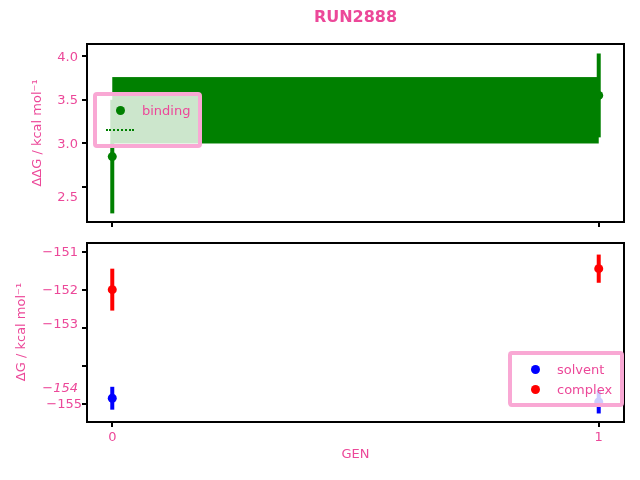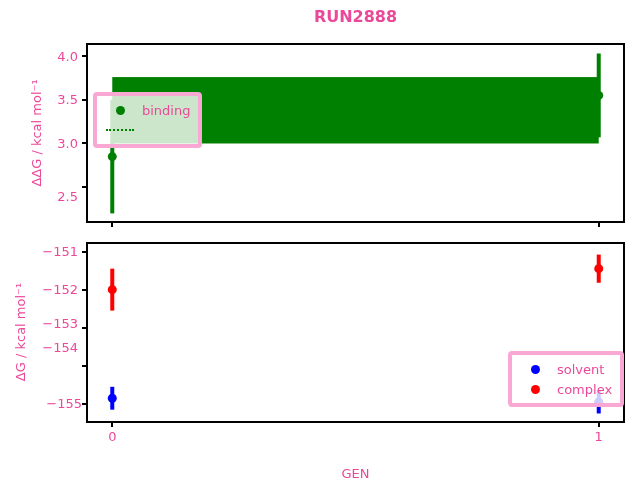--- a/index.html
+++ b/index.html
@@ -13,21 +13,21 @@
     text-align:center; font-size:16px; font-weight:bold; line-height:1;
   }
   .axes { position:absolute; background:transparent; }
   .axes svg { position:absolute; left:0; top:0; display:block; }
   .ylabel {
     position:absolute; white-space:nowrap; font-size:13px; line-height:1;
     transform:translate(-50%,-50%) rotate(-90deg);
   }
   .xlabel {
     position:absolute; left:86px; top:447px; width:539px;
-    text-align:center; font-size:13px; line-height:1;margin-top:20px;
+    text-align:center; font-size:13px; line-height:1;
   }
   .tick { position:absolute; background:#000; }
   .ticklabel { position:absolute; font-size:13px; line-height:13px; }
   .ylab { text-align:right; }
   .xlab { text-align:center; }
   .legend {
     position:absolute; background:rgba(255,255,255,0.8);
     border:4px solid #f9a8d4; border-radius:4px; padding:4px 8px;
     z-index:5;
     margin-top:44px;
@@ -104,21 +104,21 @@
     <div class="ticklabel ylab" style="left: 20px; top: 136.985px; width: 58px;">3.0</div>
     <div class="tick" style="left: 82px; top: 98.7961px; width: 4px; height: 2px;"></div>
     <div class="ticklabel ylab" style="left: 20px; top: 93.2961px; width: 58px;">3.5</div>
     <div class="tick" style="left: 82px; top: 55.1068px; width: 4px; height: 2px;"></div>
     <div class="ticklabel ylab" style="left: 20px; top: 49.6068px; width: 58px;">4.0</div>
     <div class="tick" style="left: 111.269px; top: 223px; width: 2px; height: 4px;"></div>
     <div class="tick" style="left: 597.731px; top: 223px; width: 2px; height: 4px;"></div>
     <div class="tick" style="left: 82px; top: 402.947px; width: 4px; height: 2px;"></div>
     <div class="ticklabel ylab" style="left: 24px; top: 397.447px; width: 58px;">−155</div>
     <div class="tick" style="left: 82px; top: 364.842px; width: 4px; height: 2px;"></div>
-    <div class="ticklabel ylab" style="left: 20px; top: 341px; width: 58px;">−154</div>
+    <div class="ticklabel ylab" style="left: 20px; top: 381px; width: 58px; font-style: italic;">−154</div>
     <div class="tick" style="left: 82px; top: 326.737px; width: 4px; height: 2px;"></div>
     <div class="ticklabel ylab" style="left: 20px; top: 317px; width: 58px;">−153</div>
     <div class="tick" style="left: 82px; top: 288.632px; width: 4px; height: 2px;"></div>
     <div class="ticklabel ylab" style="left: 20px; top: 283.132px; width: 58px;">−152</div>
     <div class="tick" style="left: 82px; top: 250.526px; width: 4px; height: 2px;"></div>
     <div class="ticklabel ylab" style="left: 20px; top: 245px; width: 58px;">−151</div>
     <div class="tick" style="left: 111.269px; top: 423px; width: 2px; height: 4px;"></div>
     <div class="ticklabel xlab" style="left: 97.269px; top: 430px; width: 30px;">0</div>
     <div class="tick" style="left: 597.731px; top: 423px; width: 2px; height: 4px;"></div>
     <div class="ticklabel xlab" style="left: 583.731px; top: 430px; width: 30px;">1</div>

